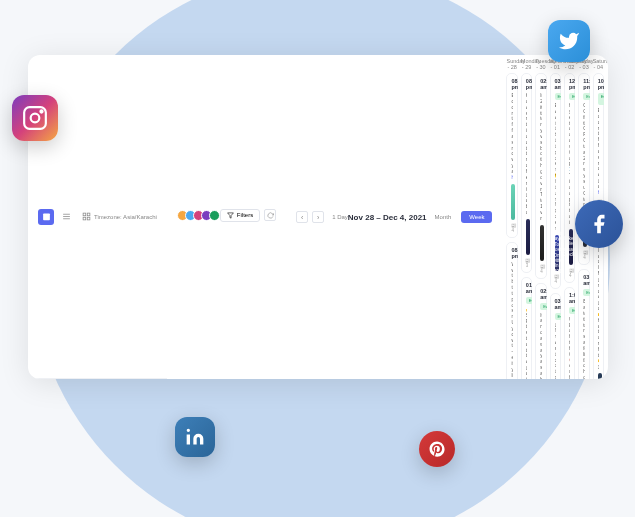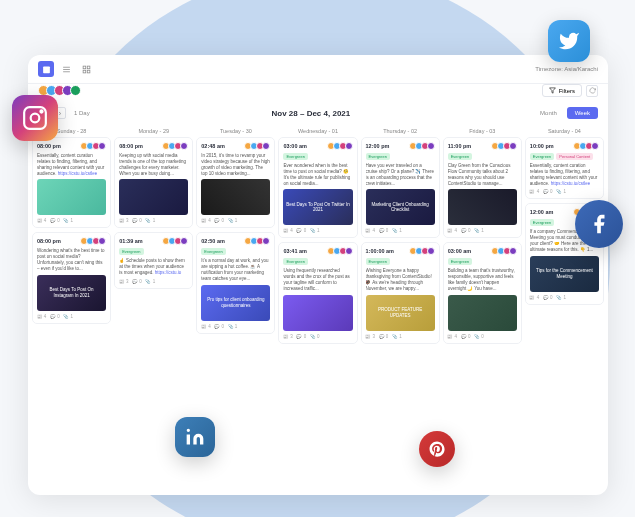--- a/index.html
+++ b/index.html
@@ -1,18 +1,18 @@
 <!DOCTYPE html>
 <html><head>
 <meta charset="utf-8">
 <style>
 * { margin: 0; padding: 0; box-sizing: border-box; }
 body { font-family: -apple-system, BlinkMacSystemFont, 'Segoe UI', sans-serif; background: #f5f7fa; width: 635px; height: 517px; overflow: hidden; position: relative; }
 .bg-circle { position: absolute; width: 580px; height: 580px; background: #c4d8f0; border-radius: 50%; top: -30px; left: 30px; z-index: 0; }
-.app-window { position: absolute; top: 55px; left: 28px; width: 580px; height: 440px; background: #fff; border-radius: 12px; box-shadow: 0 4px 30px rgba(0,0,0,0.1); z-index: 2; display: flex; flex-direction: column; font-size: 6px; overflow: hidden; }
+.app-window { position: absolute; top: 55px; left: 28px; width: 580px; height: 324px; background: #fff; border-radius: 12px; box-shadow: 0 4px 30px rgba(0,0,0,0.1); z-index: 2; display: flex; flex-direction: row; font-size: 6px; overflow: hidden; }
 .top-bar { display: flex; align-items: center; justify-content: space-between; padding: 6px 10px; border-bottom: 1px solid #eef0f4; }
 .top-left { display: flex; gap: 4px; align-items: center; }
 .view-btn { width: 16px; height: 16px; border-radius: 3px; display: flex; align-items: center; justify-content: center; color: #888; }
 .view-btn.active { background: #5b6af0; color: #fff; }
 .top-right { display: flex; gap: 6px; align-items: center; color: #888; }
 .filter-btn { display: flex; align-items: center; gap: 3px; padding: 2px 6px; border: 1px solid #e0e3ea; border-radius: 3px; }
 .header-row { display: flex; align-items: center; justify-content: space-between; padding: 6px 10px; }
 .nav-arrows { display: flex; gap: 4px; align-items: center; }
 .arrow { width: 12px; height: 12px; border: 1px solid #e0e3ea; border-radius: 2px; display: flex; align-items: center; justify-content: center; color: #888; font-size: 7px; }
 .date-title { font-size: 8px; font-weight: 600; color: #2a2e3b; }

